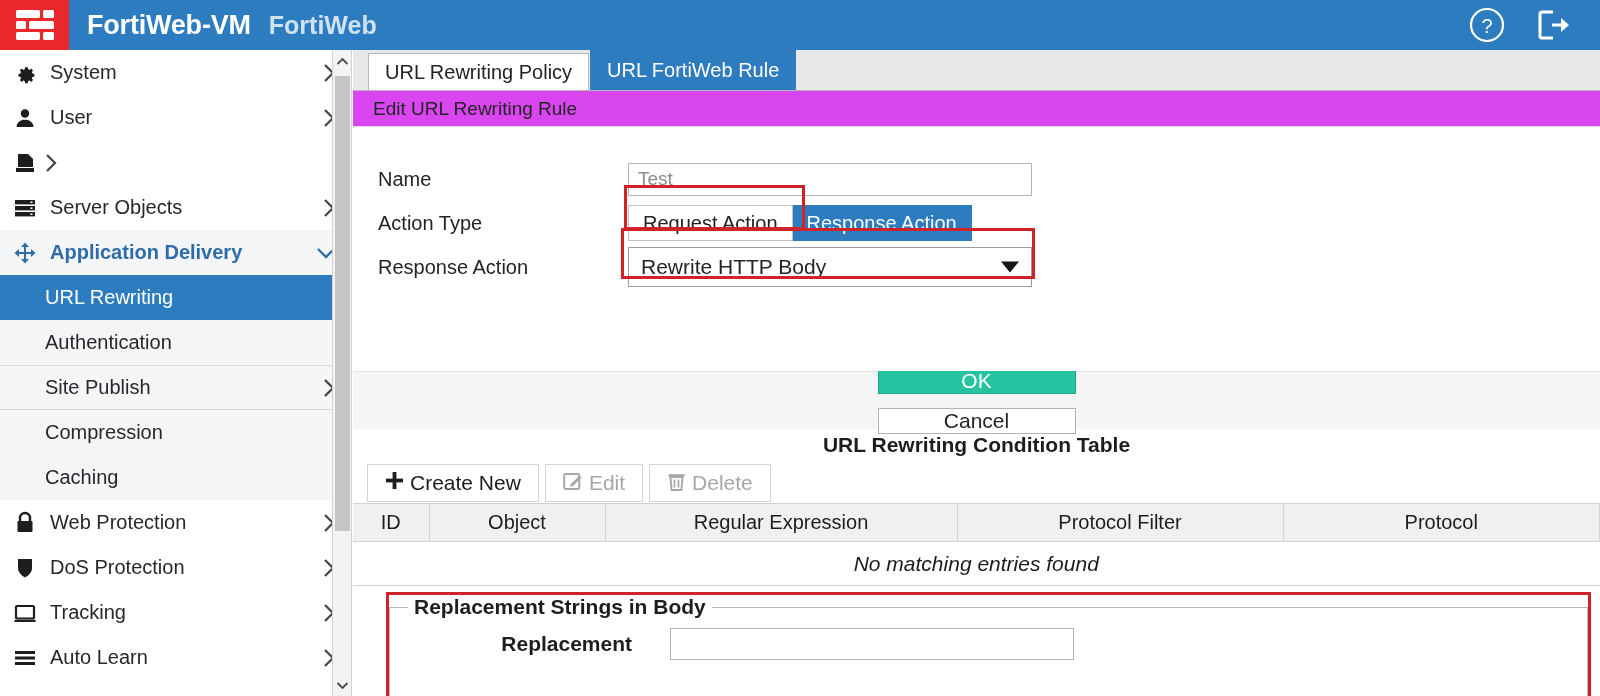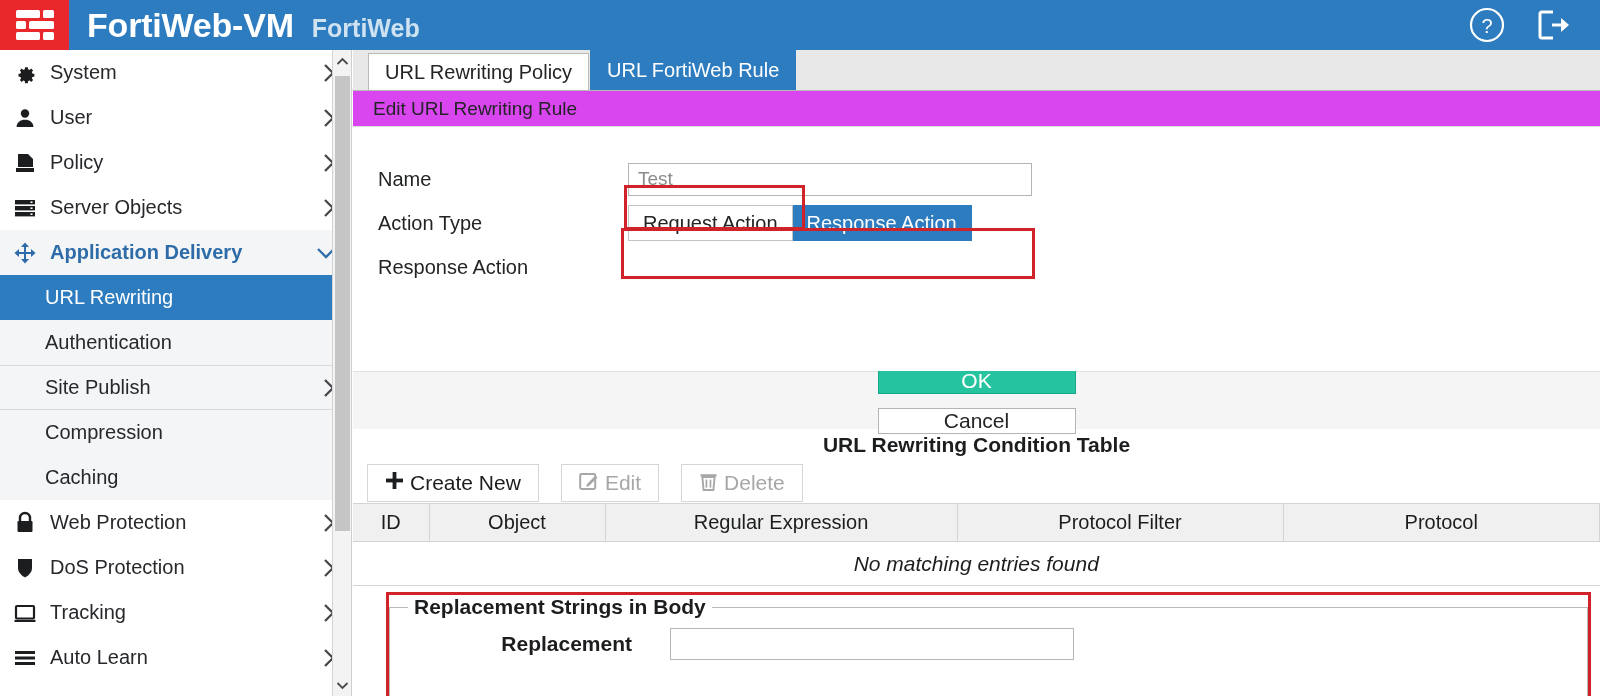--- a/index.html
+++ b/index.html
@@ -31,21 +31,21 @@
     grid-template-rows: 1fr 1fr 1fr;
     gap: 3px;
   }
   .logo-grid i { background: #ffffff; border-radius: 1.5px; display: block; }
   .logo-grid i.wide { grid-column: span 2; }
   .brand-wrap {
     display: flex; align-items: baseline; gap: 18px;
     margin-left: 18px;
   }
   .brand-vm {
-    color: #ffffff; font-size: 34px; font-weight: bold;
+    color: #ffffff; font-size: 27px; font-weight: bold;
     letter-spacing: -0.2px;
   }
   .brand-sub {
     color: #cfe2f2; font-size: 25px; font-weight: bold;
   }
   .topbar-right {
     margin-left: auto; display: flex; align-items: center;
     gap: 30px; padding-right: 28px;
   }
   .ico-btn { cursor: pointer; line-height: 0; }
@@ -280,21 +280,21 @@
     height: 38px;
     display: flex; align-items: center; gap: 6px;
     padding: 0 17px;
     border: 1px solid #d6d6d6;
     background: #ffffff;
     font-size: 21px;
     color: #1b1d1f;
     cursor: pointer;
     white-space: nowrap;
   }
-  .tb-btn + .tb-btn { margin-left: 22px; }
+  .tb-btn + .tb-btn { margin-left: 6px; }
   .tb-btn.disabled { color: #a7a7a7; cursor: default; }
 
   table.grid {
     width: 100%;
     border-collapse: collapse;
     table-layout: fixed;
   }
   table.grid th {
     background: #f0f0f0;
     border: 1px solid #d3d3d3;
@@ -420,21 +420,20 @@
     </span>
   </div>
 
   <div class="nav-item">
     <span class="ni-icon">
       <svg width="24" height="24" viewBox="0 0 24 24">
           <path d="M5 3 H15 L20 8 V16 H5 Z" fill="#1b1d1f"></path>
           <path d="M3 17 H21 V21 H3 Z" fill="#1b1d1f"></path>
         </svg>
     </span>
-    <span class="ni-label">Policy</span>
     <span class="ni-arrow">
       <svg width="16" height="22" viewBox="0 0 16 22">
           <path d="M4 3 L12 11 L4 19" fill="none" stroke="#45474a" stroke-width="2.3"></path>
         </svg>
     </span>
   </div>
 
   <div class="nav-item">
     <span class="ni-icon">
       <svg width="24" height="24" viewBox="0 0 24 24">
@@ -591,20 +590,26 @@
     <div class="form-row">
       <div class="form-label">Action Type</div>
       <div class="seg-group">
         <div class="seg">Request Action</div>
         <div class="seg selected">Response Action</div>
       </div>
     </div>
 
     <div class="form-row">
       <div class="form-label">Response Action</div>
+      <div class="select-wrap">
+        <div class="select-box">
+          <span>Rewrite HTTP Body</span>
+        </div>
+        <span class="select-caret"></span>
+      </div>
     </div>
 
     <div class="annot" style="left: 271px; top: 58px; width: 181px; height: 45px;"></div>
 
     <div class="annot" style="left: 268px; top: 101px; width: 414px; height: 51px;"></div>
   </div>
 
   <div class="btn-row">
     <div class="btn ok">OK</div>
     <div class="btn cancel">Cancel</div>

